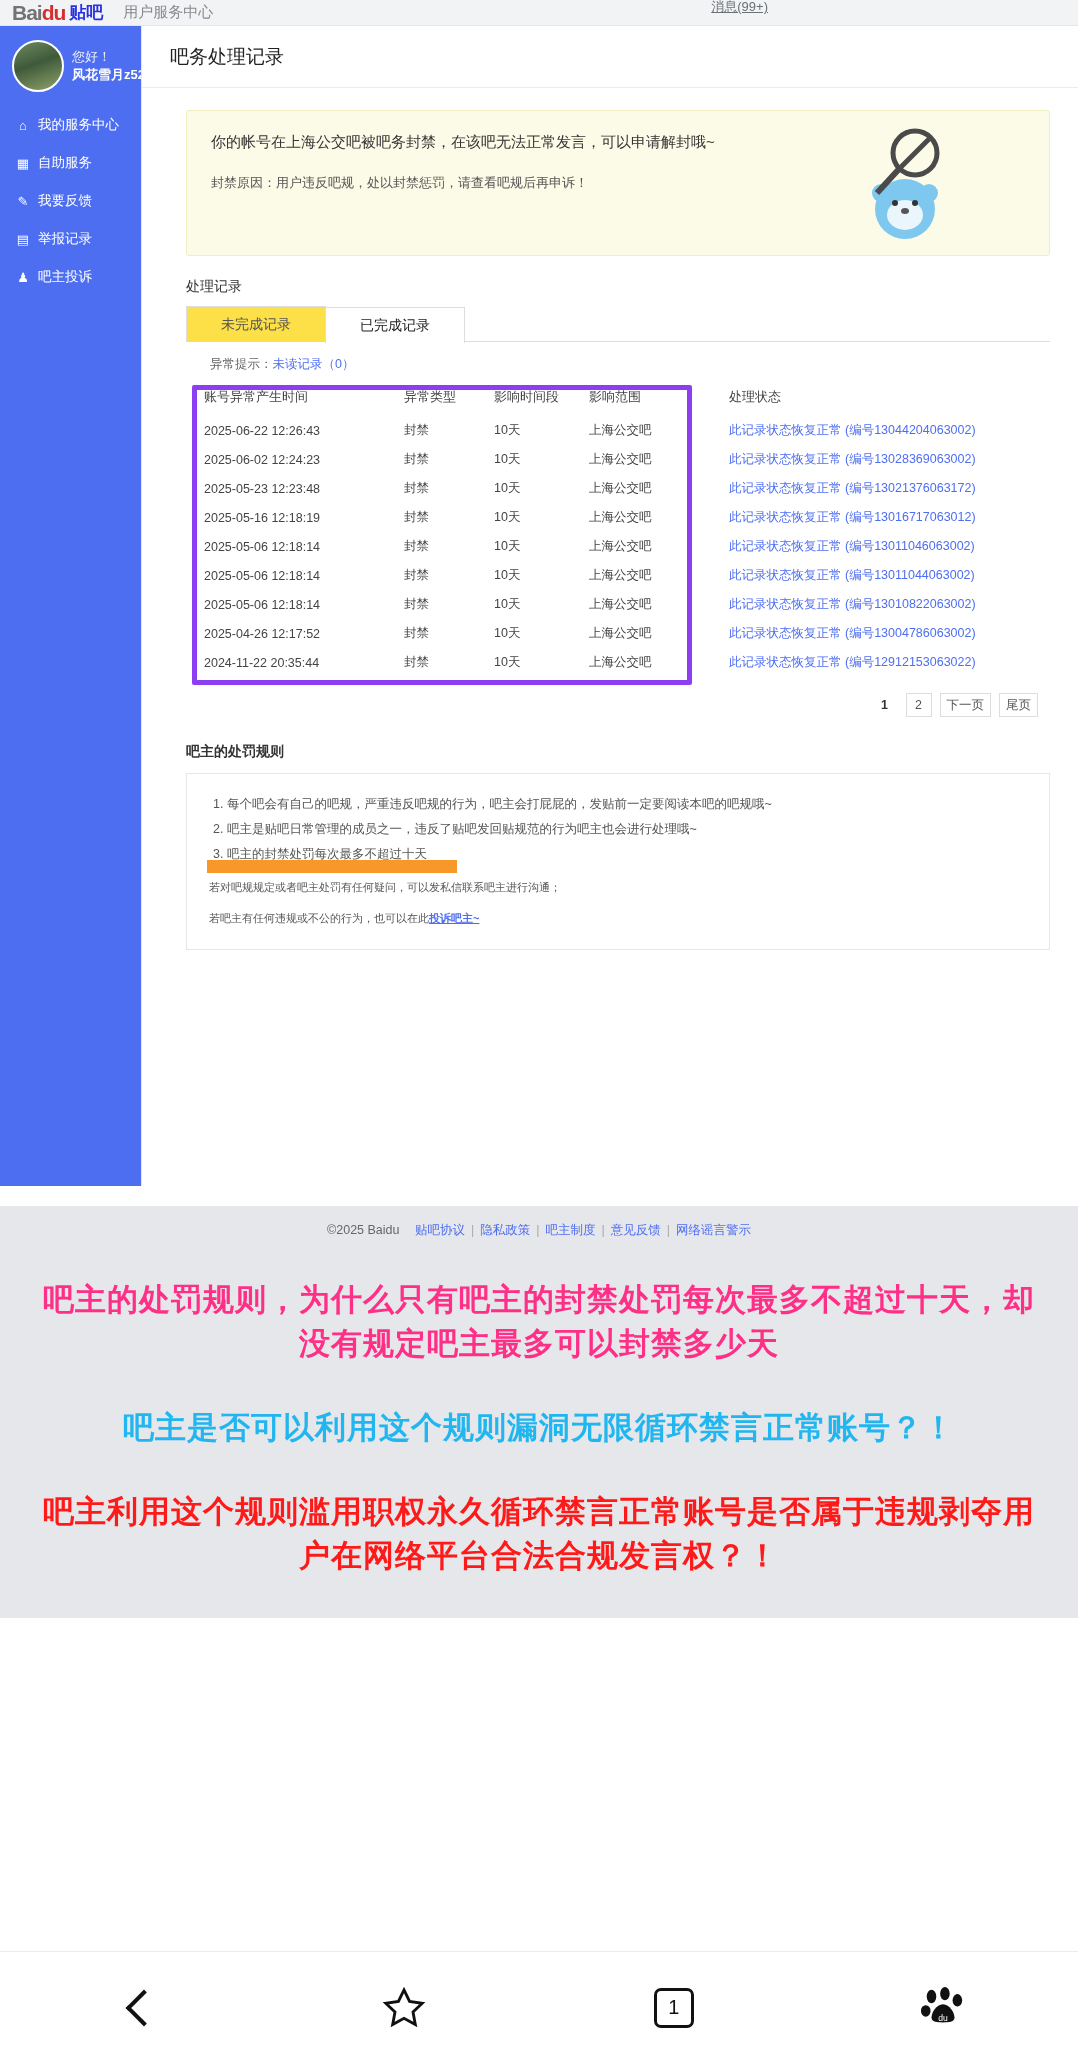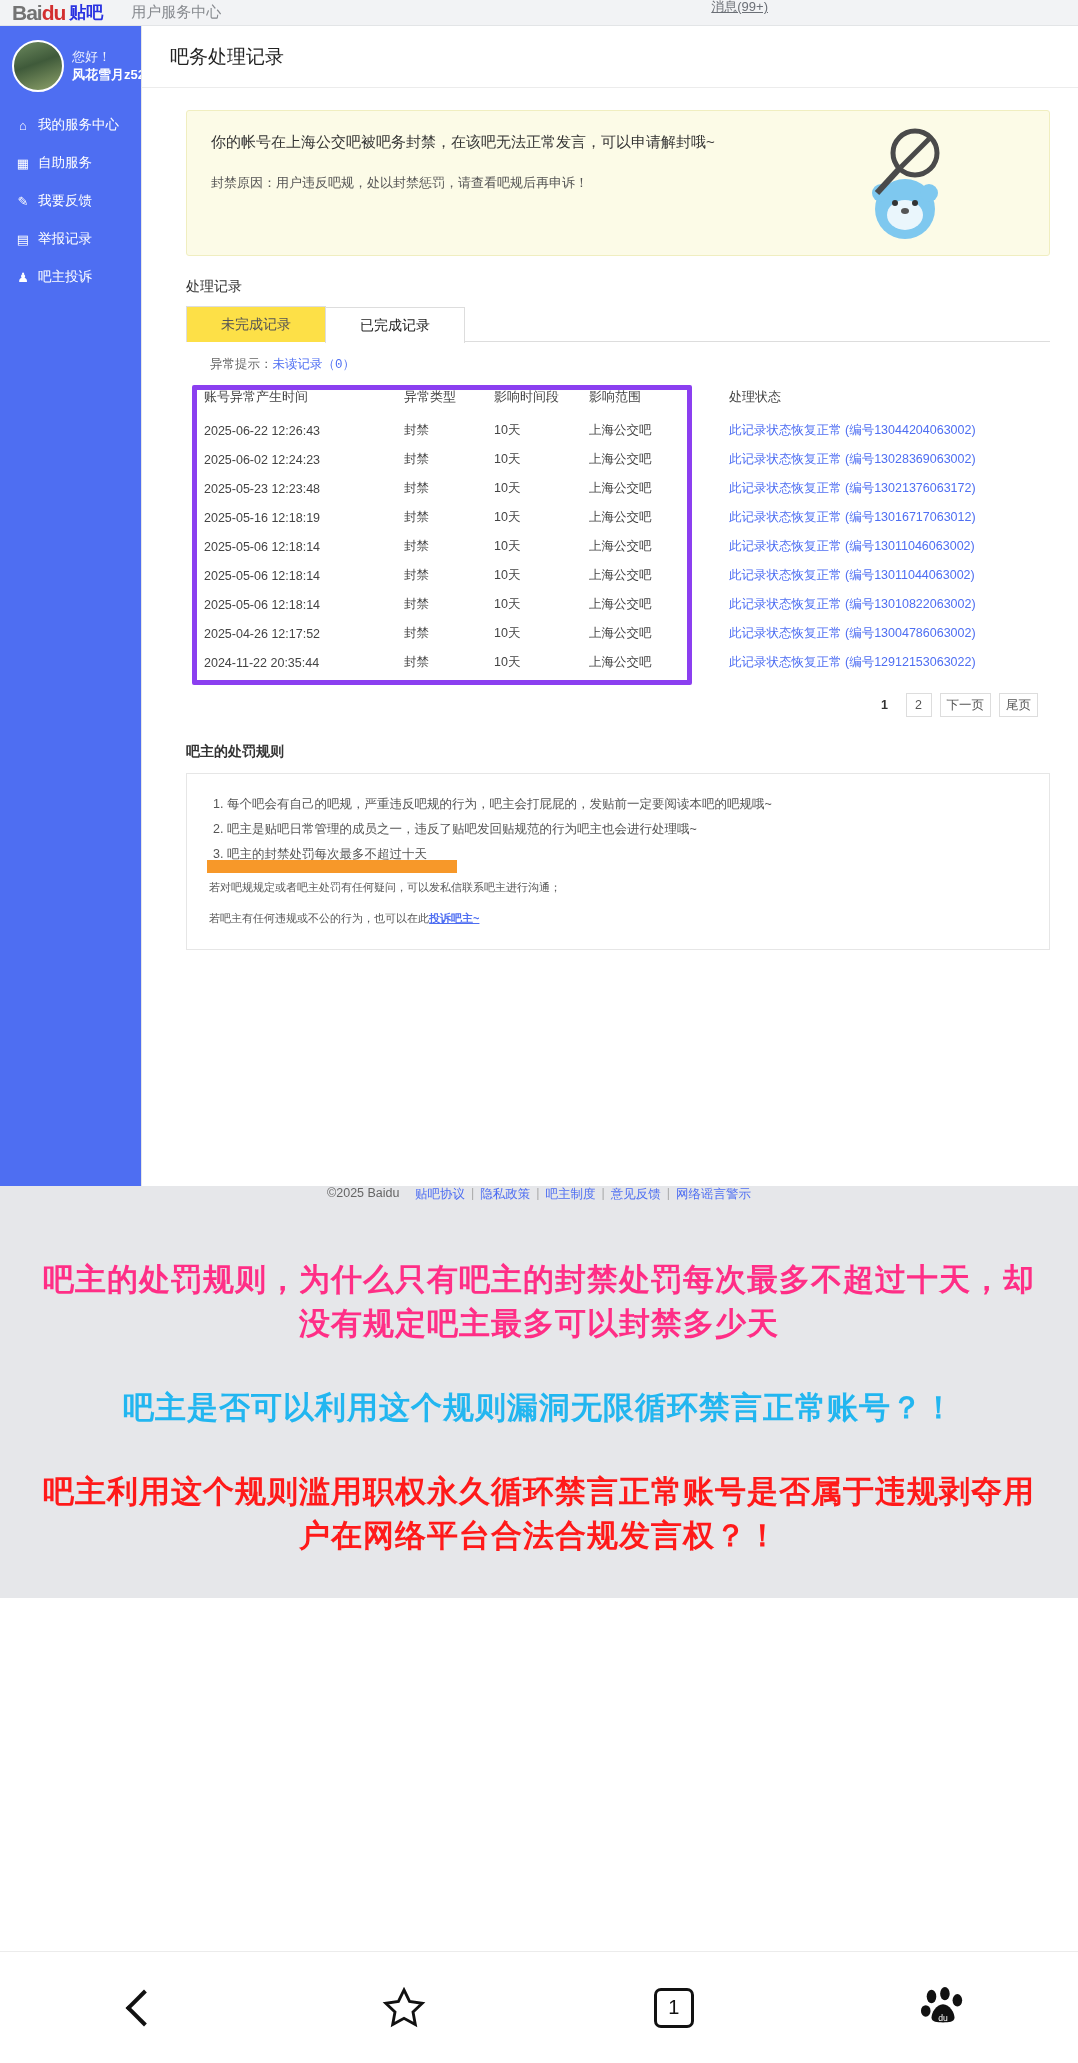--- a/index.html
+++ b/index.html
@@ -35,21 +35,21 @@
   .logo-baidu .b2 { color:#d32f2f; }
   .logo-tieba {
     color:#2932e1;
     font-size: 17px;
     font-weight: bold;
     margin-left: 4px;
   }
   .topbar-title {
     color:#878a8f;
     font-size: 15px;
-    margin-left: 28px;
+    margin-left: 20px;
   }
   .topbar-msg {
     position: absolute;
     right: 310px;
     top: -2px;
     font-size: 13px;
     color:#6b6f76;
     text-decoration: underline;
   }
 
@@ -172,21 +172,20 @@
     background:#fff;
     color:#222;
     position: relative;
     top: 1px;
   }
 
   .subnote {
     font-size: 12.5px;
     color:#666;
     margin: 14px 0 0 24px;
-    font-family: Liberation Mono, monospace;
   }
   .subnote .link { color:#4e6ef2; }
 
   
   .table-wrap {
     margin-top: 8px;
     position: relative;
   }
   .highlight-box {
     position:absolute;
@@ -268,23 +267,25 @@
     opacity: .95;
   }
   .rules-foot { font-size: 11px; color:#555; line-height: 1.9; margin-top: 10px;}
   .rules-foot a { color:#4e6ef2; font-weight: bold; }
 
   
   .footer {
     background: #e6e7ea;
     height: 48px;
     display:flex;
+    align-items:center;
     justify-content:center;
     font-size: 12.5px;
     color:#666;
+    margin-top:20px;
   }
   .footer span.sep { margin: 0 6px; color:#aaa; }
   .footer a { color:#4e6ef2; text-decoration:none; }
 
   
   .captions {
     background:#e6e7ea;
     padding: 24px 40px 40px 40px;
     text-align:center;
   }

